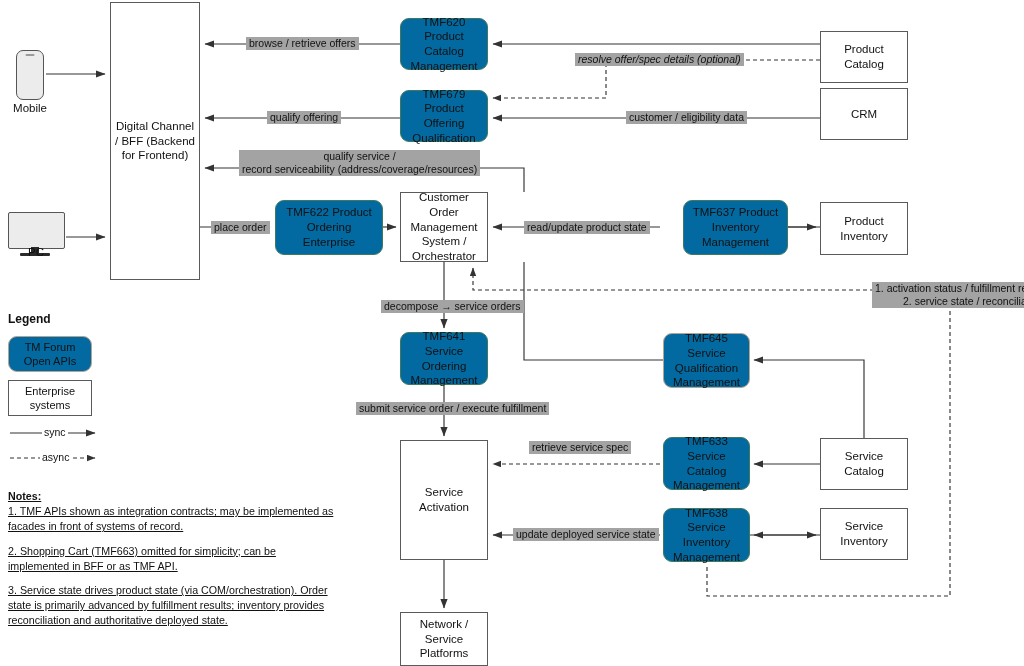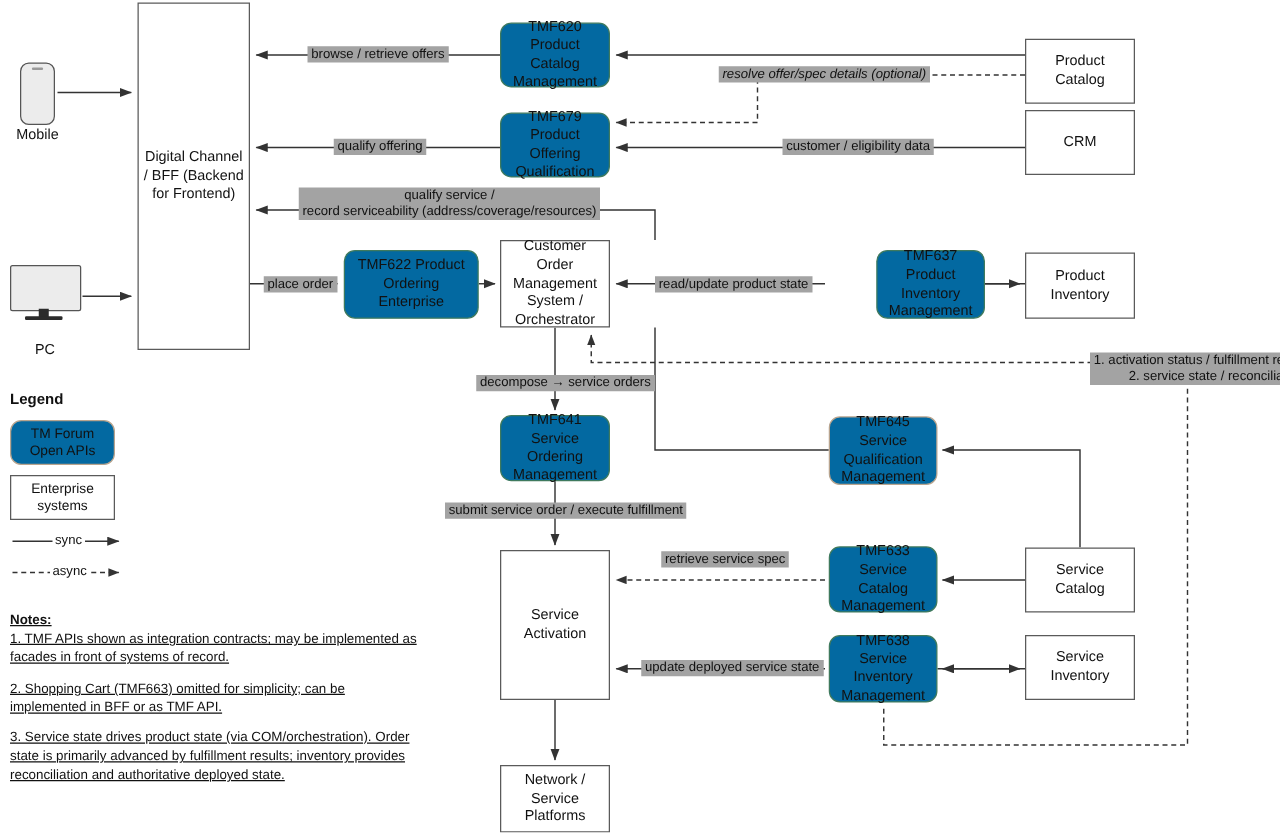--- a/index.html
+++ b/index.html
@@ -99,21 +99,21 @@
       <path d="M10,458 L95,458" stroke-dasharray="4,3" marker-end="url(#arrS)"></path>
     </g>
   </svg>
 
   <div class="phone" style="left:16px;top:50px;width:26px;height:48px;"></div>
   <div class="devlabel" style="left:0px;top:102px;width:60px;">Mobile</div>
 
   <div class="mon" style="left:8px;top:212px;width:55px;height:35px;"></div>
   <div class="monneck" style="left:31px;top:247px;width:8px;height:7px;"></div>
   <div class="monbase" style="left:20px;top:253px;width:30px;height:3px;"></div>
-  <div class="devlabel" style="left:0px;top:274px;width:72px;">PC</div>
+  <div class="devlabel" style="left:0px;top:246px;width:72px;">PC</div>
 
   <div class="node ent" style="left:110px;top:2px;width:90px;height:278px;">
     <span>Digital Channel / BFF (Backend for Frontend)</span>
   </div>
 
   <div class="node tmf" style="left:400px;top:18px;width:88px;height:52px;">
     <span>TMF620 Product Catalog Management</span>
   </div>
   <div class="node tmf" style="left:400px;top:90px;width:88px;height:52px;">
     <span>TMF679 Product Offering Qualification</span>
@@ -126,21 +126,21 @@
     <span>CRM</span>
   </div>
 
   <div class="node tmf" style="left:275px;top:200px;width:108px;height:55px;">
     <span>TMF622 Product Ordering Enterprise</span>
   </div>
   <div class="node ent" style="left:400px;top:192px;width:88px;height:70px;">
     <span>Customer Order Management System / Orchestrator</span>
   </div>
 
-  <div class="node tmf" style="left:701px;top:200px;width:87px;height:55px;">
+  <div class="node tmf" style="left:683px;top:200px;width:105px;height:55px;">
     <span>TMF637 Product Inventory Management</span>
   </div>
   <div class="node ent" style="left:820px;top:202px;width:88px;height:53px;">
     <span>Product Inventory</span>
   </div>
 
   <div class="node tmf" style="left:400px;top:332px;width:88px;height:53px;">
     <span>TMF641 Service Ordering Management</span>
   </div>
   <div class="node tmf tan" style="left:663px;top:333px;width:87px;height:55px;">

